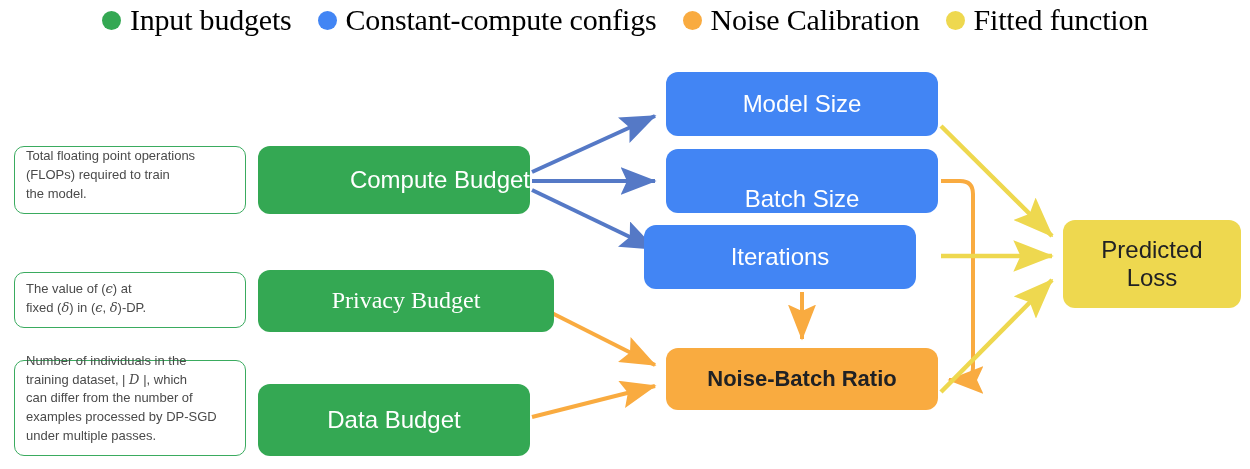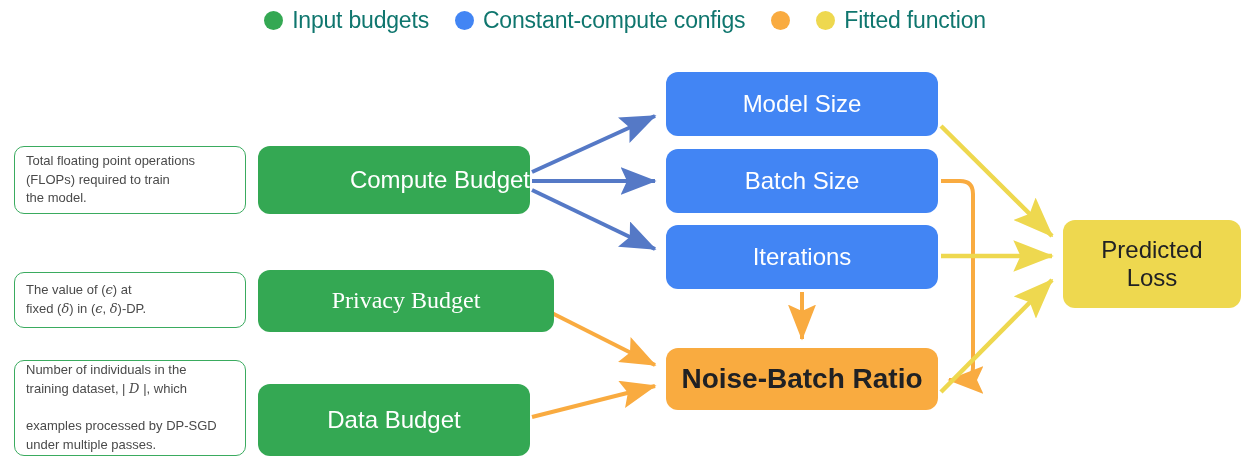--- a/index.html
+++ b/index.html
@@ -35,23 +35,24 @@
     white-space: nowrap;
   }
   .legend-dot {
     width: 19px;
     height: 19px;
     border-radius: 50%;
     flex: 0 0 auto;
     display: block;
   }
   .legend-label {
-    font-size: 23px;
+    font-size: 30px;
     letter-spacing: -0.2px;
-    color: #0f766e;
+    color: #000000;
+    font-family: Liberation Serif, serif;
   }
 
   
   #edges {
     position: absolute;
     left: 0;
     top: 0;
     width: 1250px;
     height: 469px;
     pointer-events: none;
@@ -87,78 +88,79 @@
     background: #eed84f;
     color: #202124;
   }
 
   .node.green .node-label,
   .node.blue .node-label {
     font-size: 24px;
     font-weight: 400;
   }
   .node.orange .node-label {
-    font-size: 28px;
+    font-size: 22px;
     font-weight: 700;
   }
   .node.yellow .node-label {
     font-size: 24px;
     font-weight: 400;
   }
 
   
   .note {
     position: absolute;
     box-sizing: border-box;
     border: 1.5px solid #3aab5f;
     border-radius: 10px;
     background: #ffffff;
     color: #4a4a4a;
     font-size: 13px;
     line-height: 1.45;
     padding: 9px 11px;
     display: flex;
-    align-items: center;
+    align-items: flex-end;
   }
   .note .math {
     font-family: "DejaVu Serif", serif;
     font-style: italic;
   }
 
   
   #note-compute   { left: 14px;  top: 146px; width: 232px; height: 68px; }
   #note-privacy   { left: 14px;  top: 272px; width: 232px; height: 56px; }
   #note-data      { left: 14px;  top: 360px; width: 232px; height: 96px; }
 
   #node-compute-budget { left: 258px; top: 146px; width: 272px; height: 68px; justify-content: flex-end; }
   #node-privacy-budget { left: 258px; top: 270px; width: 296px; height: 62px; font-family: Liberation Serif, serif; }
   #node-data-budget    { left: 258px; top: 384px; width: 272px; height: 72px; }
 
   #node-model-size { left: 666px; top: 72px;  width: 272px; height: 64px; }
-  #node-batch-size { left: 666px; top: 149px; width: 272px; height: 64px; }
-  #node-iterations { left: 666px; top: 225px; width: 272px; height: 64px; }
+  #node-batch-size { left: 666px; top: 149px; width: 272px; height: 64px; align-items: flex-end; }
+  #node-iterations { left: 644px; top: 225px; width: 272px; height: 64px; }
 
   #node-noise-batch-ratio { left: 666px; top: 348px; width: 272px; height: 62px; }
 
   #node-predicted-loss { left: 1063px; top: 220px; width: 178px; height: 88px; }
 </style>
 </head>
 <body>
 
 <div id="legend">
   <div class="legend-item">
     <span class="legend-dot" style="background:#34a853"></span>
     <span class="legend-label">Input budgets</span>
   </div>
   <div class="legend-item">
     <span class="legend-dot" style="background:#4285f4"></span>
     <span class="legend-label">Constant-compute configs</span>
   </div>
   <div class="legend-item">
     <span class="legend-dot" style="background:#f9ab40"></span>
+    <span class="legend-label">Noise Calibration</span>
   </div>
   <div class="legend-item">
     <span class="legend-dot" style="background:#eed84f"></span>
     <span class="legend-label">Fitted function</span>
   </div>
 </div>
 
 <svg id="edges" viewBox="0 0 1250 469">
   <defs>
     <marker id="ah-blue" markerWidth="9" markerHeight="7" refX="8.6" refY="3.5" orient="auto" markerUnits="strokeWidth">
@@ -205,21 +207,21 @@
   <span>
     <span>The value of (</span><span class="math">ϵ</span><span>) at</span><br>
     <span>fixed (</span><span class="math">δ</span><span>) in (</span><span class="math">ϵ</span><span>, </span><span class="math">δ</span><span>)-DP.</span>
   </span>
 </div>
 
 <div class="note" id="note-data">
   <span>
     <span>Number of individuals in the</span><br>
     <span>training dataset, | </span><span class="math">D</span><span> |, which</span><br>
-    <br>
+    <span>can differ from the number of</span><br>
     <span>examples processed by DP-SGD</span><br>
     <span>under multiple passes.</span>
   </span>
 </div>
 
 <div class="node green" id="node-compute-budget">
   <span class="node-label">Compute Budget</span>
 </div>
 <div class="node green" id="node-privacy-budget">
   <span class="node-label">Privacy Budget</span>

